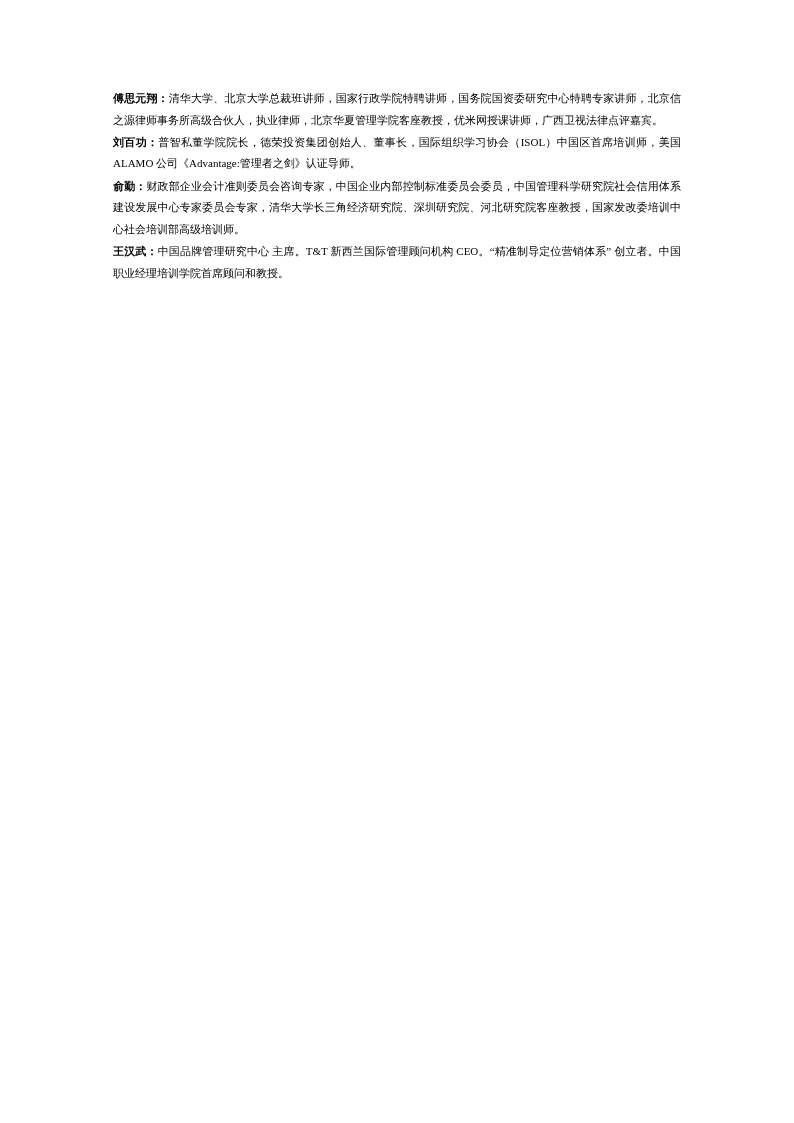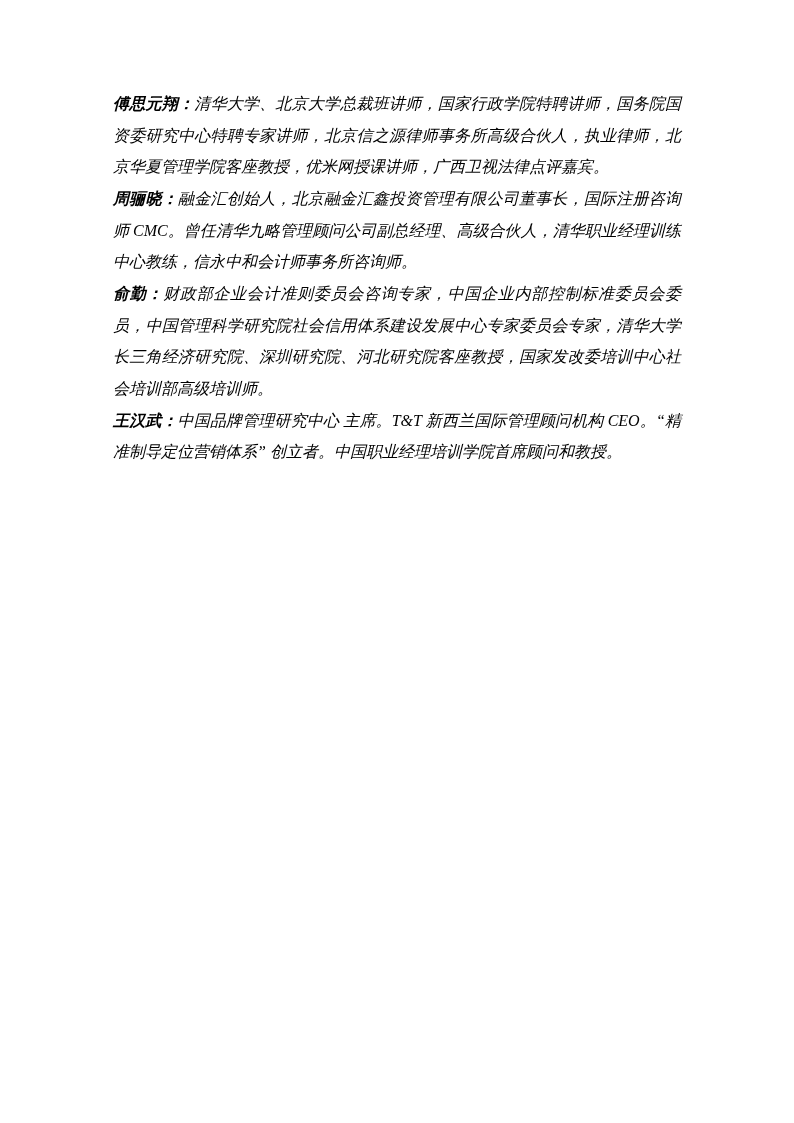--- a/index.html
+++ b/index.html
@@ -14,25 +14,24 @@
     color: #000000;
   }
   .page {
     position: relative;
     width: 794px;
     height: 1123px;
     box-sizing: border-box;
     padding: 88px 113px 60px 113px;
   }
   .doc-body {
-    font-size: 16px;
+    font-size: 11px;
     line-height: 1.97;
     text-align: justify;
     text-justify: inter-ideograph;
-    font-style: italic;
   }
   .entry {
     margin: 0 0 0.5px 0;
     text-indent: 0;
   }
   .entry .name {
     font-weight: bold;
   }
   .entry .desc {
     font-weight: normal;
@@ -43,24 +42,24 @@
 
 <div class="page">
   <div class="doc-body">
 
     <p class="entry">
       <span class="name">傅思元翔：</span><span class="desc">清华大学、北京大学总裁班讲师，国家行政学院特聘讲师，国务院国资委研究中心特聘专家讲师，北京信之源律师事务所高级合伙人，执业律师，北京华夏管理学院客座教授，优米网授课讲师，广西卫视法律点评嘉宾。</span>
     </p>
 
 
 
+    <p class="entry">
+      <span class="name">刘百功：</span><span class="desc">普智私董学院院长，德荣投资集团创始人、董事长，国际组织学习协会（ISOL）中国区首席培训师，美国 ALAMO 公司《Advantage:管理者之剑》认证导师。</span>
+    </p>
 
-    <p class="entry">
-      <span class="name">周骊晓：</span><span class="desc">融金汇创始人，北京融金汇鑫投资管理有限公司董事长，国际注册咨询师 CMC。曾任清华九略管理顾问公司副总经理、高级合伙人，清华职业经理训练中心教练，信永中和会计师事务所咨询师。</span>
-    </p>
 
 
     <p class="entry">
       <span class="name">俞勤：</span><span class="desc">财政部企业会计准则委员会咨询专家，中国企业内部控制标准委员会委员，中国管理科学研究院社会信用体系建设发展中心专家委员会专家，清华大学长三角经济研究院、深圳研究院、河北研究院客座教授，国家发改委培训中心社会培训部高级培训师。</span>
     </p>
 
     <p class="entry">
       <span class="name">王汉武：</span><span class="desc">中国品牌管理研究中心  主席。T&amp;T 新西兰国际管理顾问机构  CEO。“精准制导定位营销体系”  创立者。中国职业经理培训学院首席顾问和教授。</span>
     </p>
 

